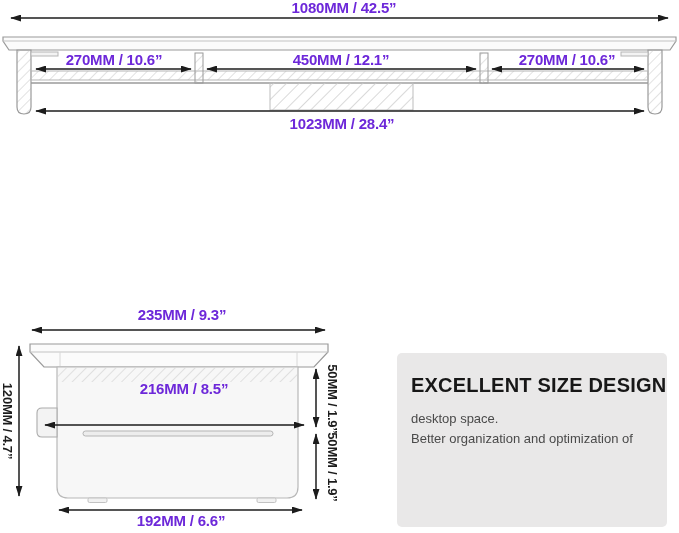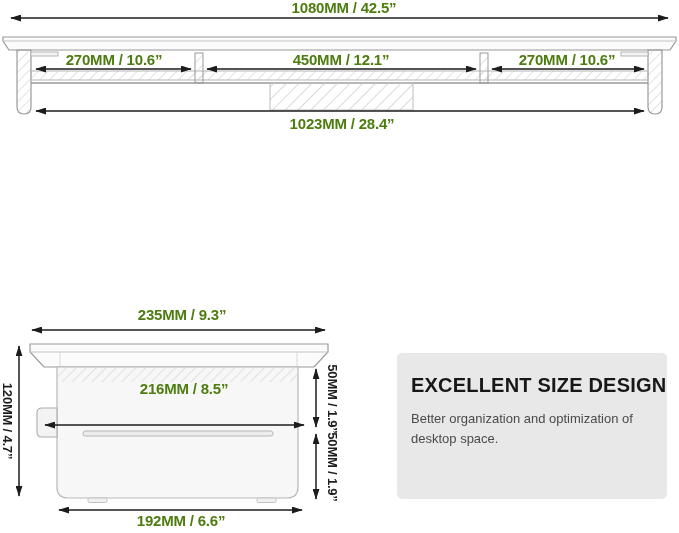--- a/index.html
+++ b/index.html
@@ -3,31 +3,31 @@
 <meta charset="utf-8">
 <style>
   html,body{margin:0;padding:0;background:#ffffff;}
   .canvas{
     position:relative;width:679px;height:533px;background:#ffffff;overflow:hidden;
     font-family:"Liberation Sans", sans-serif;
   }
   svg{position:absolute;display:block;}
   .dim{
     position:absolute;transform:translateX(-50%);
-    font-weight:700;font-size:15px;line-height:1.1;color:#4d7c0f;
+    font-weight:700;font-size:15px;line-height:1.1;color:#6d28d9;
     letter-spacing:-0.2px;white-space:nowrap;
   }
   .dim-v{
     position:absolute;transform:translateY(-50%);
     writing-mode:vertical-rl;text-orientation:mixed;
     font-weight:700;font-size:13px;color:#1c1c1c;
     letter-spacing:-0.2px;white-space:nowrap;
   }
   .info-panel{
-    position:absolute;left:397px;top:353px;width:270px;height:146px;
+    position:absolute;left:397px;top:353px;width:270px;height:174px;
     background:#e9e8e8;border-radius:5px;box-sizing:border-box;
     padding:22px 14px 0 14px;
   }
   .info-title{
     font-weight:700;font-size:20px;line-height:1.05;color:#171717;
     letter-spacing:0.2px;white-space:nowrap;
   }
   .info-body{
     margin-top:13px;font-size:13px;line-height:19.5px;color:#4a4a4a;
   }
@@ -120,18 +120,18 @@
   <div class="dim" style="left:182px;top:307px">235MM / 9.3”</div>
   <div class="dim" style="left:184px;top:381px">216MM / 8.5”</div>
   <div class="dim" style="left:181px;top:513px">192MM / 6.6”</div>
   <div class="dim-v" style="left:0px;top:421px">120MM / 4.7”</div>
   <div class="dim-v" style="left:325px;top:399px">50MM / 1.9”</div>
   <div class="dim-v" style="left:325px;top:467px">50MM / 1.9”</div>
 
   <div class="info-panel">
     <div class="info-title">EXCELLENT SIZE DESIGN</div>
     <div class="info-body">
+      <div class="info-line">desktop space.</div>
       <div class="info-line">Better organization and optimization of</div>
-      <div class="info-line">desktop space.</div>
     </div>
   </div>
 
 </div>
 
 </body></html>

